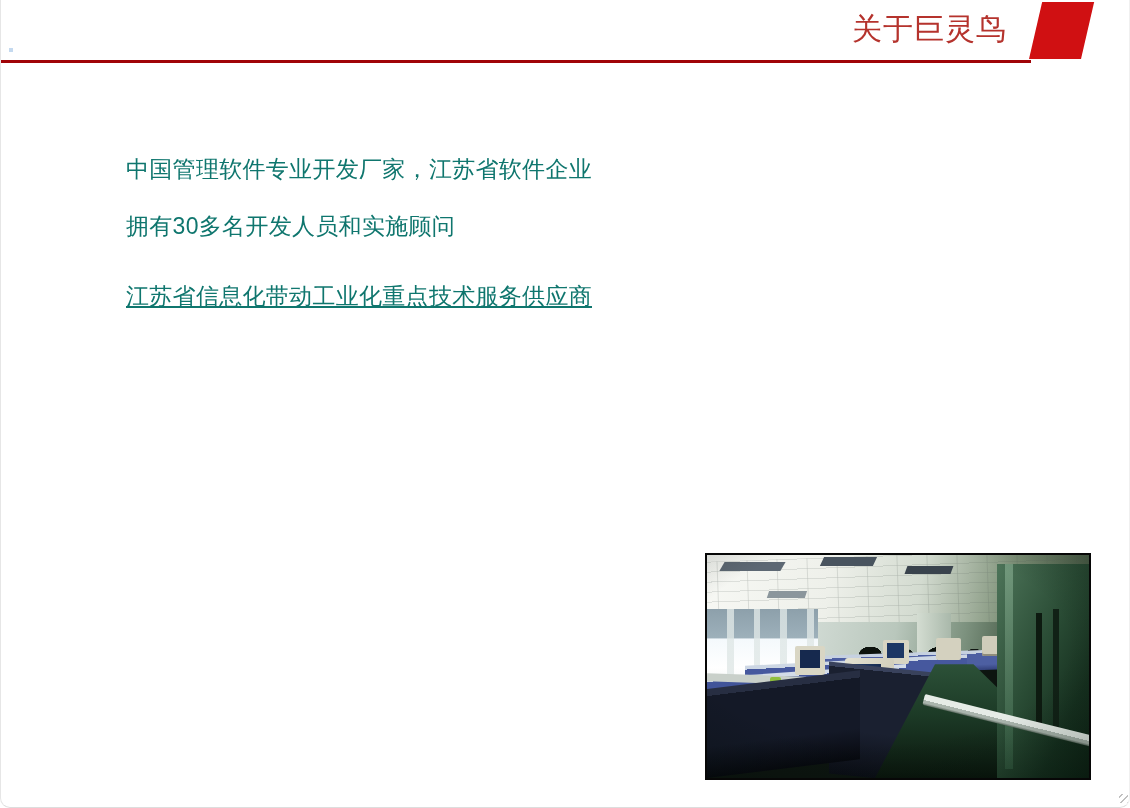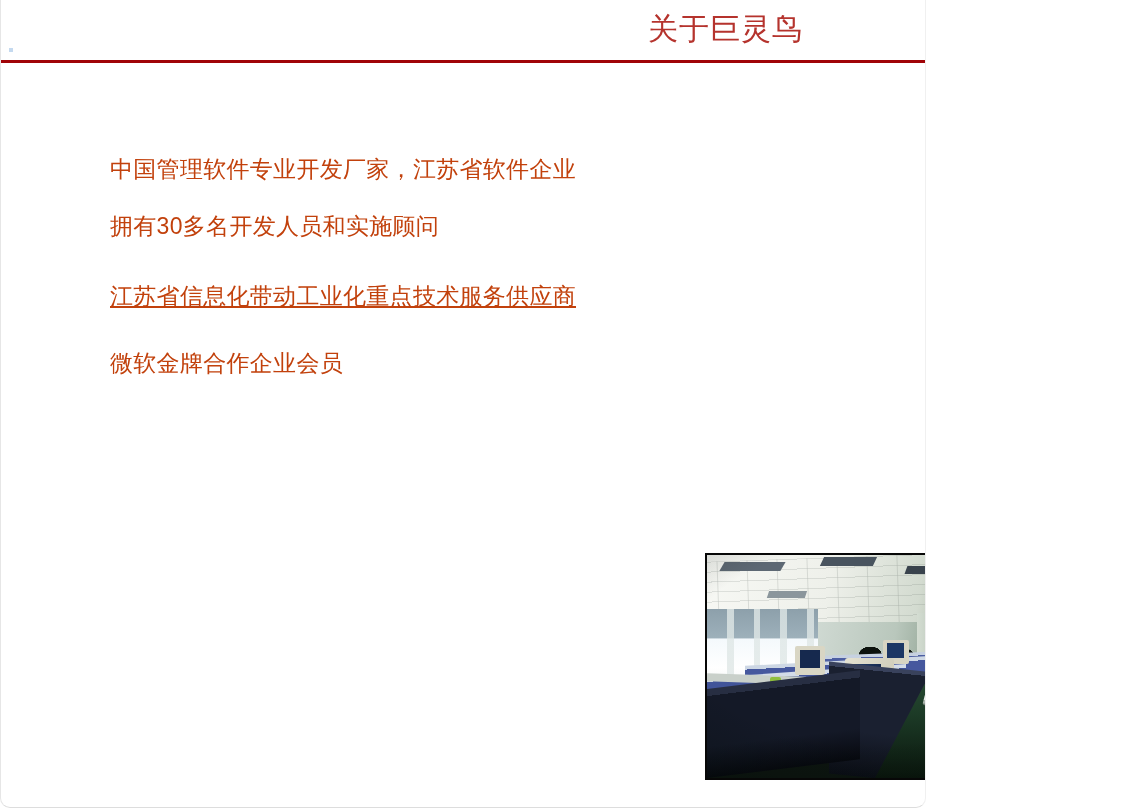--- a/index.html
+++ b/index.html
@@ -1,38 +1,38 @@
 <!DOCTYPE html>
 <html><head>
 <meta charset="utf-8">
 <style>
   html,body{margin:0;padding:0;background:#ffffff;}
   body{width:1130px;height:808px;font-family:"Liberation Sans","DejaVu Sans",sans-serif;}
   .slide{
-    position:relative;width:926px;height:808px;background:#ffffff;overflow:hidden;
+    position:relative;width:1130px;height:808px;background:#ffffff;overflow:hidden;
     border-left:1px solid #e6e6e6;border-bottom:1px solid #dddddd;border-right:1px solid #f0f0f0;
     border-radius:0 0 10px 10px;box-sizing:border-box;
   }
   
   .slide-title{
     position:absolute;top:9px;right:122px;
     font-family:"Liberation Serif","DejaVu Serif",serif;
     font-size:30px;letter-spacing:1px;color:#b5332d;white-space:nowrap;
   }
   .title-rule{
     position:absolute;left:0;top:60px;width:1030px;height:3px;background:#a00307;
   }
   .corner-parallelogram{
     position:absolute;left:1028px;top:2px;width:52px;height:57px;background:#d01012;
     transform:skewX(-13deg);transform-origin:bottom left;
   }
   
   .body-line{
-    position:absolute;left:109px;font-size:23px;line-height:26px;
-    color:#c2410c;letter-spacing:0.3px;white-space:nowrap;text-align:center;
+    position:absolute;left:125px;font-size:23px;line-height:26px;
+    color:#0f766e;letter-spacing:0.3px;white-space:nowrap;text-align:center;
   }
   .bl-1{top:156px;} .bl-2{top:213px;} .bl-3{top:283px;text-decoration:underline;} .bl-4{top:350px;}
   
   .stray-dot{position:absolute;left:8px;top:48px;width:4px;height:4px;background:#c4d9ef;}
   .resize-grip{
     position:absolute;left:1118px;top:794px;width:9px;height:9px;
     background:repeating-linear-gradient(135deg,transparent 0 2px,#c0c0c0 2px 3px,transparent 3px 5px);
   }
   
   .photo{
@@ -110,21 +110,20 @@
 
 <div class="slide">
 
   <div class="slide-title">关于巨灵鸟</div>
   <div class="title-rule"></div>
   <div class="corner-parallelogram"></div>
 
   <div class="body-line bl-1">中国管理软件专业开发厂家，江苏省软件企业</div>
   <div class="body-line bl-2">拥有30多名开发人员和实施顾问</div>
   <div class="body-line bl-3">江苏省信息化带动工业化重点技术服务供应商</div>
-  <div class="body-line bl-4">微软金牌合作企业会员</div>
 
   <div class="photo">
     <div class="ph-ceiling"></div>
     <div class="ph-ceilgrid"></div>
     <div class="ph-vent1"></div>
     <div class="ph-vent2"></div>
     <div class="ph-vent3"></div>
     <div class="ph-vent4"></div>
     <div class="ph-windows"></div>
     <div class="ph-wincols"></div>

